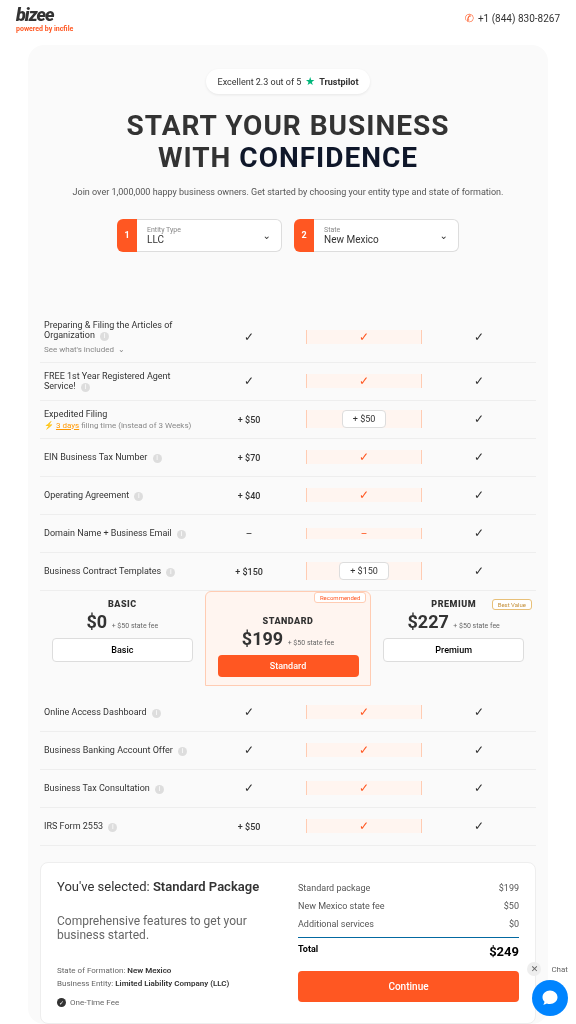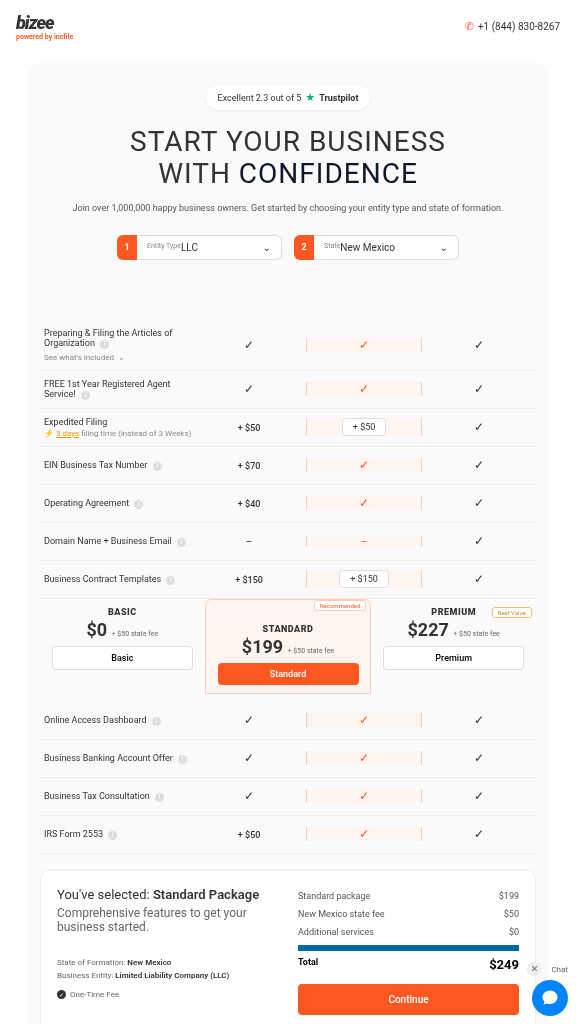--- a/index.html
+++ b/index.html
@@ -1,36 +1,36 @@
 <!DOCTYPE html>
 <html><head>
 <meta charset="utf-8">
 <style>
 *{margin:0;padding:0;box-sizing:border-box;font-family:-apple-system,BlinkMacSystemFont,'Segoe UI',Roboto,sans-serif}
 body{background:#fff;font-size:11px;color:#333}
-.header{display:flex;justify-content:space-between;align-items:center;padding:12px 16px}
+.header{display:flex;justify-content:space-between;align-items:center;padding:4px 16px}
 .logo{display:flex;flex-direction:column}
 .logo-text{font-size:18px;font-weight:900;font-style:italic;letter-spacing:-1px}
 .logo-sub{font-size:7px;color:#666}
 .logo-sub span{color:#ff5722;font-weight:700}
 .phone{display:flex;align-items:center;gap:4px;font-size:10px;color:#333}
 .phone-icon{color:#ff5722;font-size:11px}
 .main-card{margin:8px 28px;background:#fafafa;border-radius:16px;padding:24px 0 0}
 .trustpilot{display:flex;justify-content:center;align-items:center;gap:4px;font-size:9px;margin-bottom:16px}
 .tp-badge{background:#fff;border-radius:16px;padding:6px 12px;display:flex;align-items:center;gap:4px;box-shadow:0 1px 3px rgba(0,0,0,0.08)}
 .tp-star{color:#00b67a;font-size:11px}
 .tp-name{font-weight:700}
-.hero-title{text-align:center;font-size:28px;font-weight:400;letter-spacing:1px;line-height:1.15;font-family:'Arial Black',sans-serif}
+.hero-title{text-align:center;font-size:28px;font-weight:700;letter-spacing:1px;line-height:1.15;font-family:'Arial Black',sans-serif}
 .hero-title .orange{color:#0f172a}
 .hero-sub{text-align:center;font-size:9px;color:#555;margin:12px 40px 20px;line-height:1.4}
 .selectors{display:flex;gap:12px;justify-content:center;padding:0 20px;margin-bottom:60px}
 .selector{display:flex;flex:1;max-width:165px}
 .sel-num{background:#ff5722;color:#fff;width:20px;display:flex;align-items:center;justify-content:center;font-size:9px;font-weight:700;border-radius:6px 0 0 6px}
 .sel-body{flex:1;background:#fff;border:1px solid #ddd;border-left:none;border-radius:0 6px 6px 0;padding:6px 10px;display:flex;justify-content:space-between;align-items:center}
-.sel-content{display:flex;flex-direction:row}
+.sel-content{display:flex;flex-direction:column}
 .sel-label{font-size:7px;color:#888}
 .sel-value{font-size:10px;font-weight:400}
 .chevron{font-size:10px;color:#333}
 .features{padding:0 12px}
 .feature-row{display:flex;align-items:center;border-bottom:1px solid #eee;min-height:38px;padding:8px 0}
 .feature-label{flex:1.3;font-size:9px;color:#333;padding-left:4px}
 .feature-cell{flex:1;text-align:center;font-size:10px}
 .feature-cell.highlight{background:#fff5f0}
 .check{color:#333;font-size:12px}
 .check.orange{color:#ff5722}
@@ -51,30 +51,30 @@
 .pkg-col.highlight{background:#fff5f0;border:1px solid #ffccb3;border-radius:6px 6px 0 0;padding-top:24px;padding-bottom:8px;margin-top:-8px}
 .pkg-name{font-size:9px;font-weight:900;letter-spacing:0.5px}
 .pkg-price{font-size:18px;font-weight:700;margin-top:2px}
 .pkg-state{font-size:7px;color:#666;font-weight:400}
 .pkg-btn{margin-top:6px;padding:6px 0;border-radius:4px;font-size:9px;font-weight:500;width:90%;display:inline-block;cursor:pointer;border:1px solid #ddd;background:#fff}
 .pkg-btn.primary{background:#ff5722;color:#fff;border:none}
 .badge{position:absolute;top:0;right:4px;font-size:6px;padding:1px 5px;border-radius:3px;border:1px solid #ffccb3;color:#ff5722;background:#fff}
 .badge.gold{border-color:#e8c078;color:#c4903a}
 .summary{margin:16px 12px;padding:16px;display:flex;gap:20px;border:1px solid #eee;border-radius:8px;background:#fff}
 .summary-left{flex:1}
-.summary-title{font-size:13px;margin-bottom:4px}
+.summary-title{font-size:13px;margin-bottom:20px}
 .summary-title strong{font-weight:600}
 .summary-sub{font-size:12px;color:#666;margin-bottom:24px}
 .summary-meta{font-size:8px;color:#666;margin-bottom:4px}
 .summary-meta strong{color:#333;font-weight:600}
 .one-time{font-size:8px;color:#666;margin-top:10px;display:flex;align-items:center;gap:4px}
 .check-circle{width:9px;height:9px;border-radius:50%;background:#333;color:#fff;font-size:6px;display:inline-flex;align-items:center;justify-content:center}
 .summary-right{flex:1}
 .sum-row{display:flex;justify-content:space-between;font-size:9px;color:#555;padding:4px 0}
-.sum-row.total{font-weight:700;color:#000;border-top:6px solid #0369a1;margin-top:4px;padding-top:6px}
+.sum-row.total{font-weight:700;color:#000;border-top:1px solid #0369a1;margin-top:4px;padding-top:6px}
 .sum-row.total .v{font-size:13px}
 .continue-btn{width:100%;background:#ff5722;color:#fff;border:none;border-radius:4px;padding:10px;font-size:10px;font-weight:500;margin-top:8px;cursor:pointer}
 .chat-area{position:fixed;right:8px;bottom:8px;display:flex;flex-direction:column;align-items:flex-end;gap:4px}
 .chat-pill{display:flex;align-items:center;gap:10px;font-size:8px;color:#666}
 .chat-close{width:14px;height:14px;border-radius:50%;background:#eee;display:flex;align-items:center;justify-content:center;font-size:9px;cursor:pointer}
 .chat-btn{width:36px;height:36px;border-radius:50%;background:#0084ff;display:flex;align-items:center;justify-content:center;cursor:pointer}
 .chat-btn svg{width:18px;height:18px}
 .tbody-highlight{background:linear-gradient(#fff5f0,#fff5f0);border-left:1px solid #ffccb3;border-right:1px solid #ffccb3}
 </style>
 </head>

